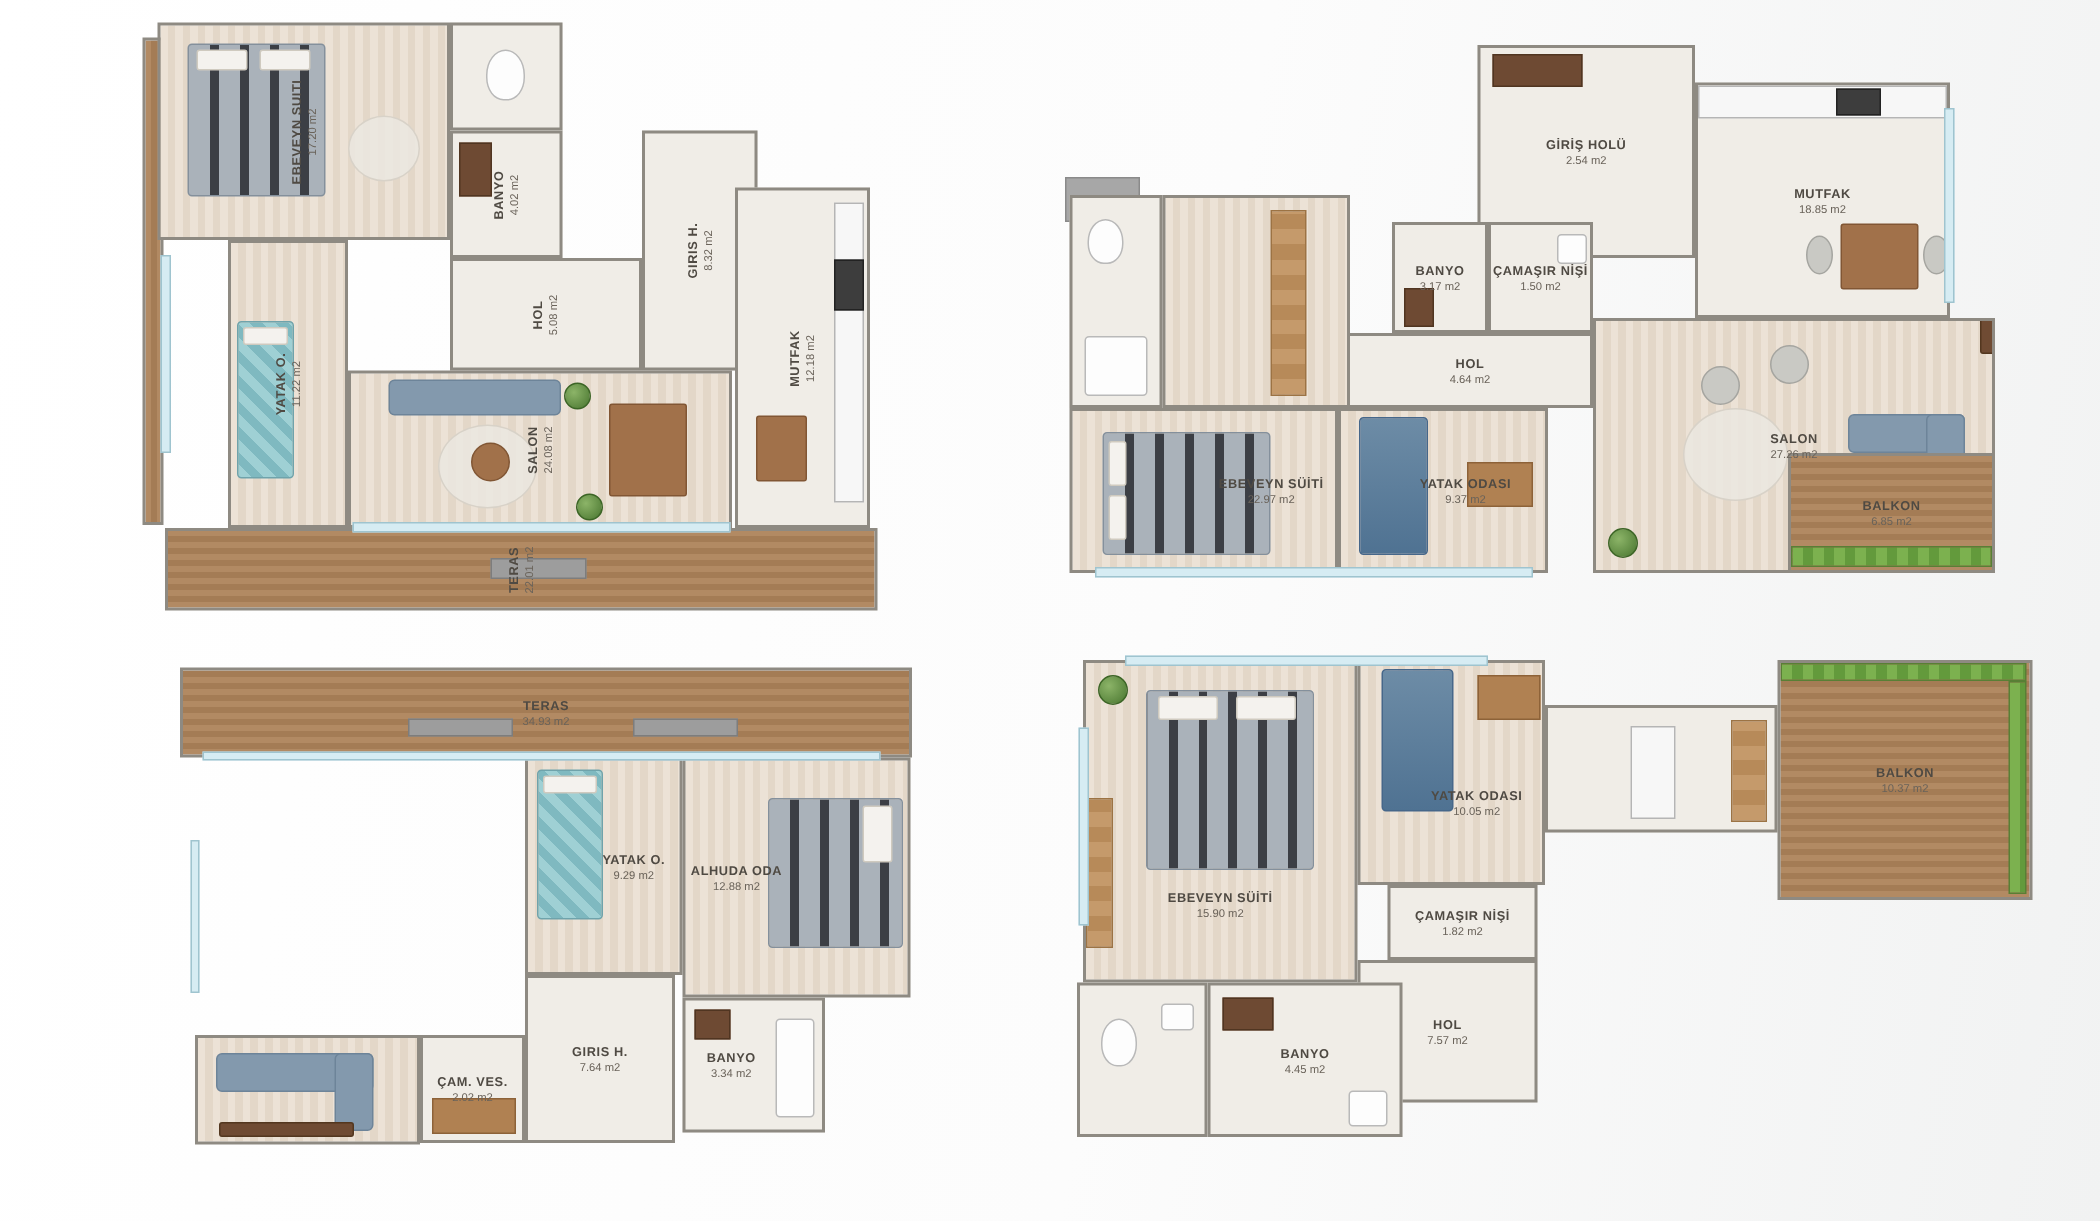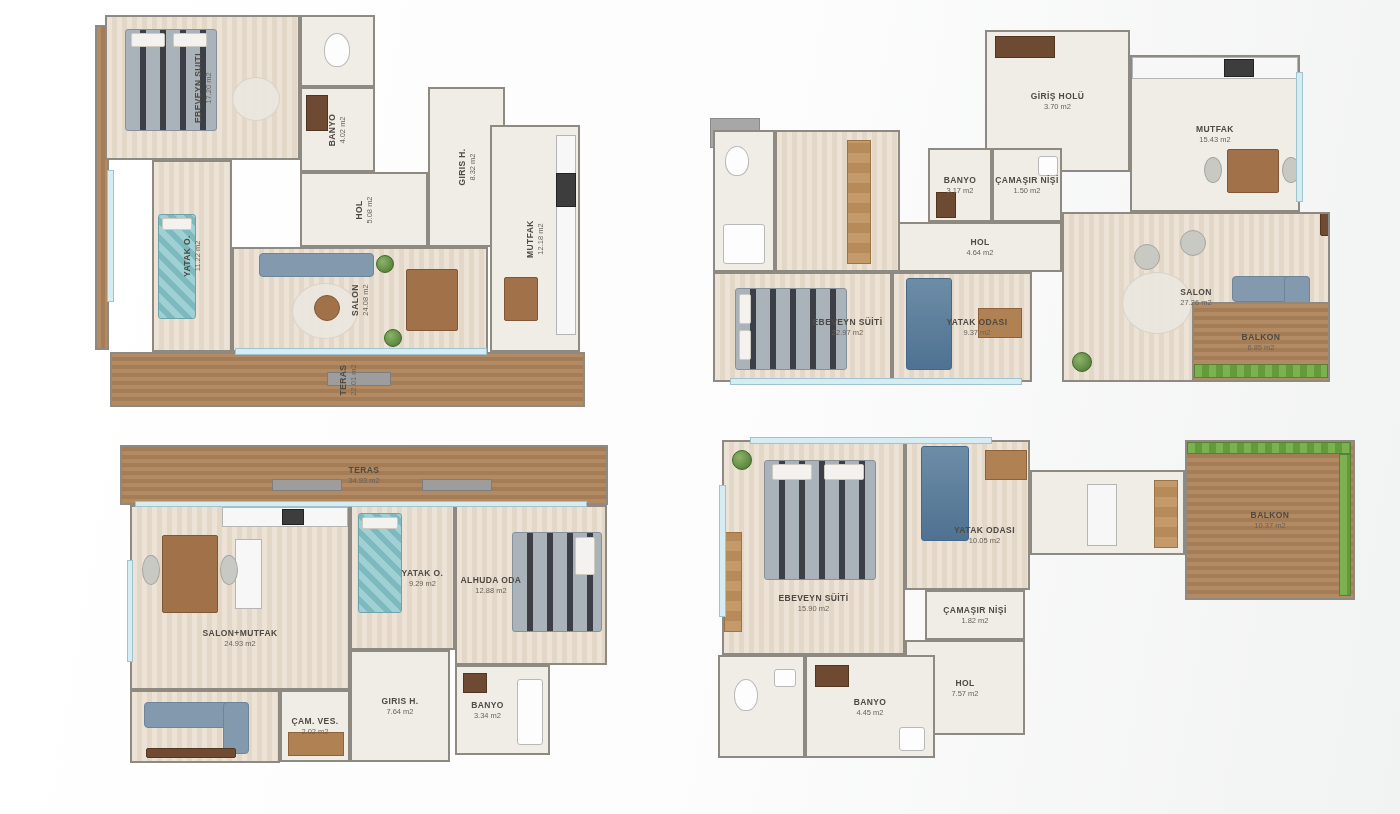--- a/index.html
+++ b/index.html
@@ -138,33 +138,33 @@
     <div class="win" style="left:12px;top:160px;width:5px;height:130px;"></div>
   </div>
 
   <div class="plan" style="left:710px;top:10px;width:640px;height:385px;">
     <div class="shaft" style="left:0;top:108px;width:50px;height:30px;"></div>
 
     <div class="room tile" style="left:275px;top:20px;width:145px;height:142px;">
       <div class="f van" style="left:8px;top:4px;width:60px;height:22px;"></div>
       <div class="lbl">
         <span class="name">GİRİŞ HOLÜ</span>
-        <span class="area">3.70 m2</span>
+        <span class="area">2.54 m2</span>
       </div>
     </div>
 
     <div class="room tile" style="left:420px;top:45px;width:170px;height:157px;">
       <div class="f cnt" style="left:0;top:0;width:166px;height:22px;"></div>
       <div class="f apl" style="left:92px;top:2px;width:30px;height:18px;"></div>
       <div class="f tbl" style="left:95px;top:92px;width:52px;height:44px;"></div>
       <div class="f chair" style="left:72px;top:100px;width:18px;height:26px;"></div>
       <div class="f chair" style="left:150px;top:100px;width:18px;height:26px;"></div>
       <div class="lbl">
         <span class="name">MUTFAK</span>
-        <span class="area">15.43 m2</span>
+        <span class="area">18.85 m2</span>
       </div>
     </div>
 
     <div class="room tile" style="left:3px;top:120px;width:62px;height:142px;">
       <div class="f fix oval" style="left:10px;top:14px;width:24px;height:30px;"></div>
       <div class="f fix" style="left:8px;top:92px;width:42px;height:40px;"></div>
     </div>
 
     <div class="room wood" style="left:65px;top:120px;width:125px;height:142px;">
       <div class="f ward" style="left:70px;top:8px;width:24px;height:124px;"></div>
@@ -241,32 +241,20 @@
   <div class="plan" style="left:115px;top:440px;width:500px;height:345px;">
     <div class="room deck" style="left:5px;top:5px;width:488px;height:60px;">
       <div class="f bench" style="left:150px;top:32px;width:70px;height:12px;"></div>
       <div class="f bench" style="left:300px;top:32px;width:70px;height:12px;"></div>
       <div class="lbl">
         <span class="name">TERAS</span>
         <span class="area">34.93 m2</span>
       </div>
     </div>
 
-    <div class="room wood" style="left:15px;top:65px;width:220px;height:185px;">
-      <div class="f cnt" style="left:90px;top:0;width:126px;height:20px;"></div>
-      <div class="f apl" style="left:150px;top:2px;width:22px;height:16px;"></div>
-      <div class="f cnt" style="left:103px;top:32px;width:27px;height:70px;"></div>
-      <div class="f tbl" style="left:30px;top:28px;width:56px;height:78px;"></div>
-      <div class="f chair" style="left:10px;top:48px;width:18px;height:30px;"></div>
-      <div class="f chair" style="left:88px;top:48px;width:18px;height:30px;"></div>
-      <div class="lbl" style="margin-top:80px;">
-        <span class="name">SALON+MUTFAK</span>
-        <span class="area">24.93 m2</span>
-      </div>
-    </div>
 
     <div class="room wood" style="left:15px;top:250px;width:150px;height:73px;">
       <div class="f sofa" style="left:12px;top:10px;width:105px;height:26px;"></div>
       <div class="f sofa" style="left:91px;top:10px;width:26px;height:52px;"></div>
       <div class="f tbl dark" style="left:14px;top:56px;width:90px;height:10px;"></div>
     </div>
 
     <div class="room wood" style="left:235px;top:65px;width:105px;height:145px;">
       <div class="f bed teal" style="left:6px;top:6px;width:44px;height:100px;"></div>
       <div class="f pillow" style="left:10px;top:10px;width:36px;height:12px;"></div>

